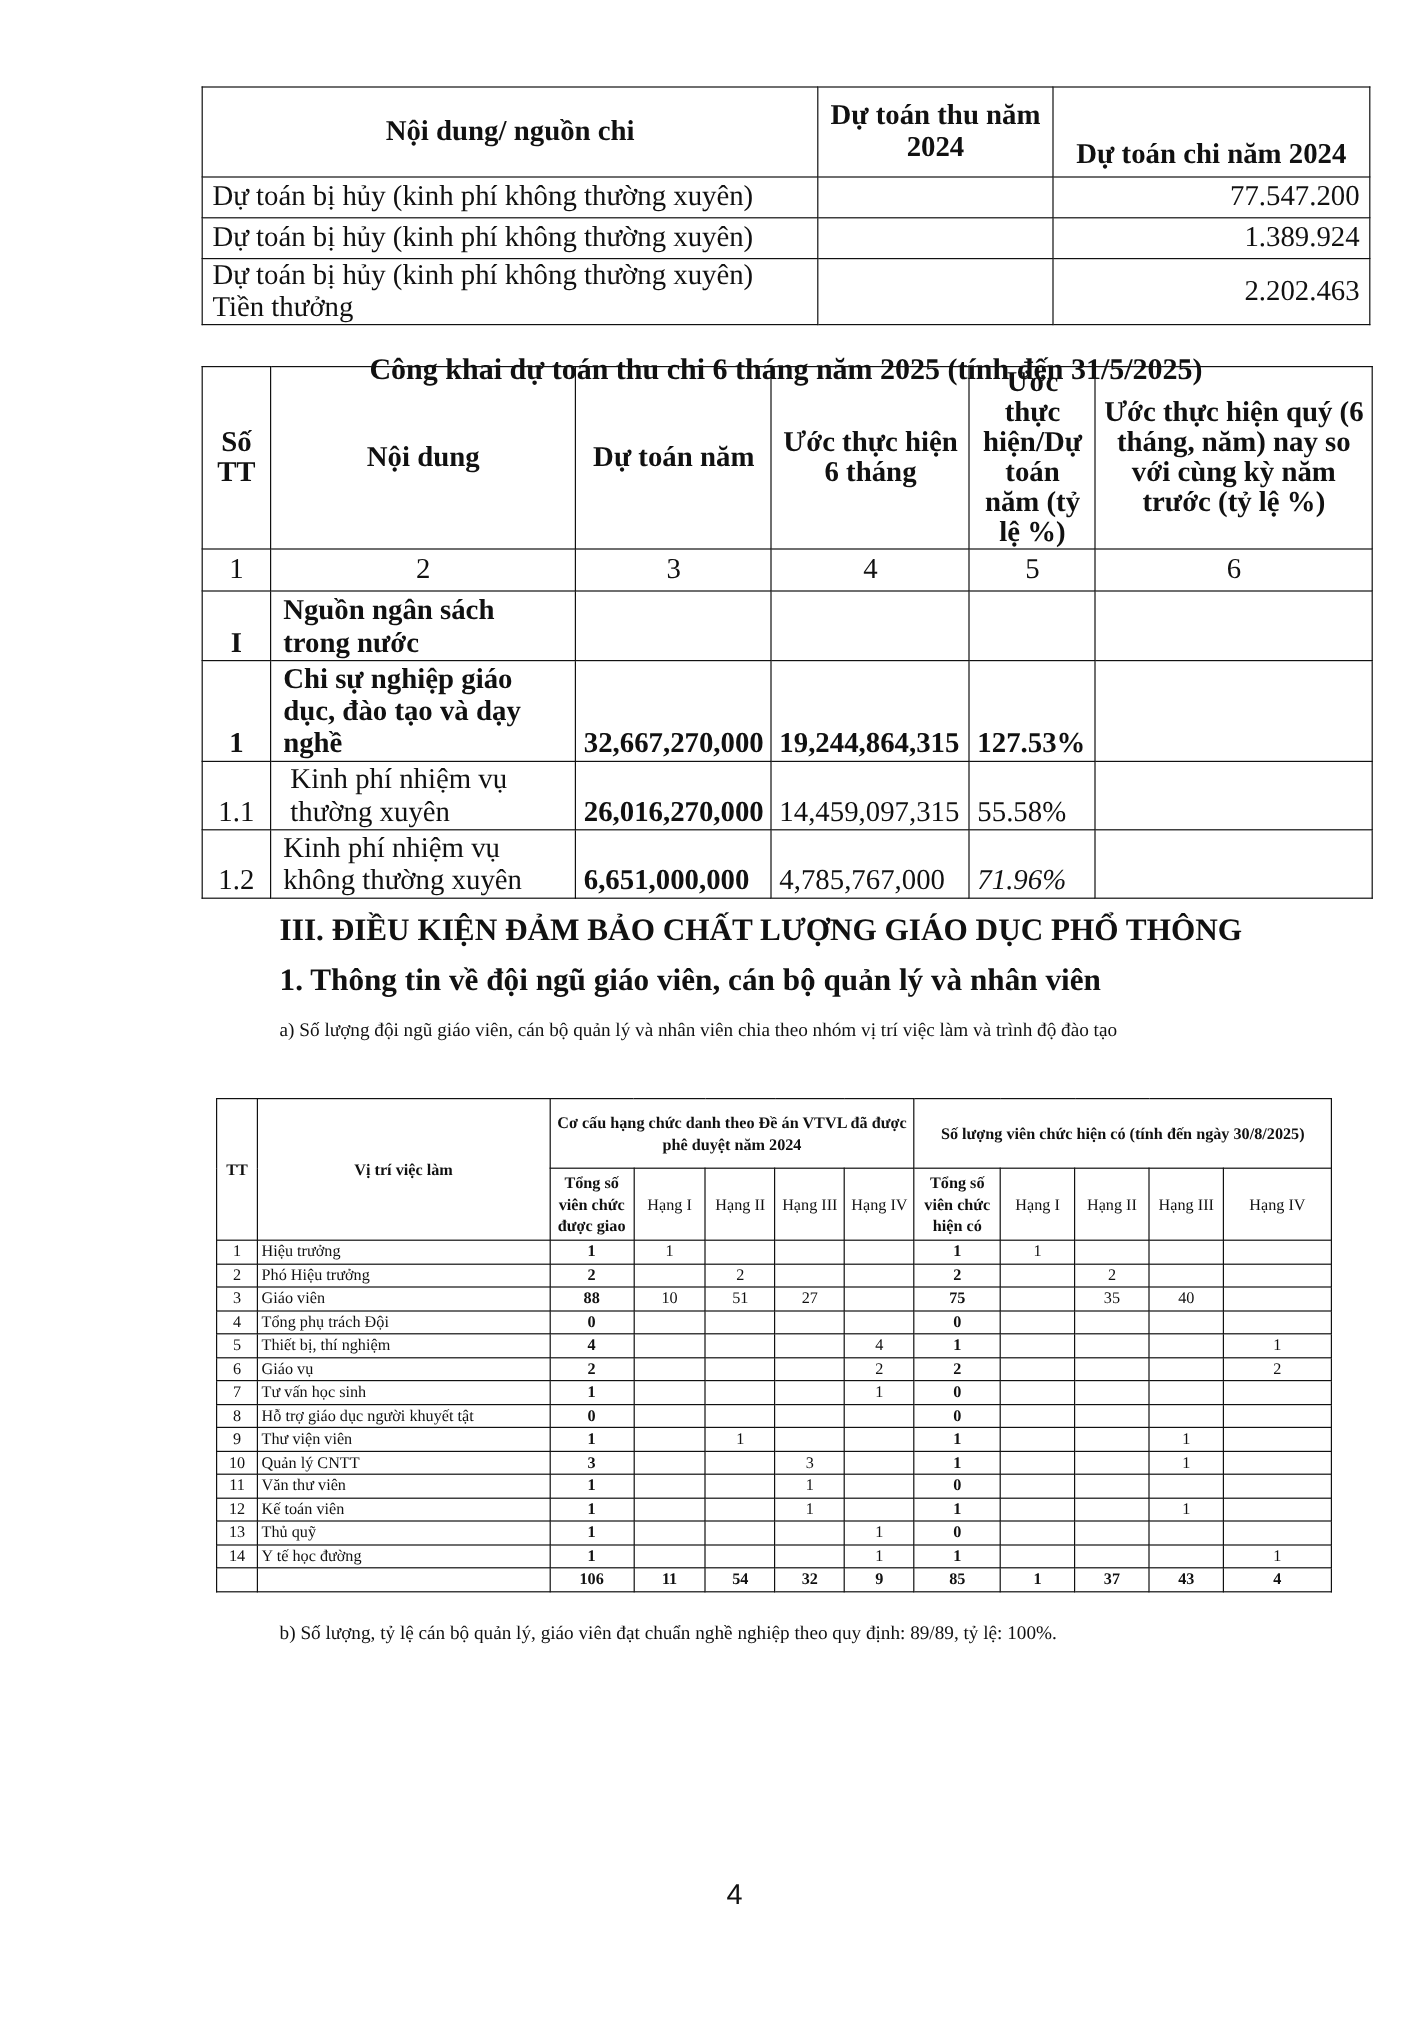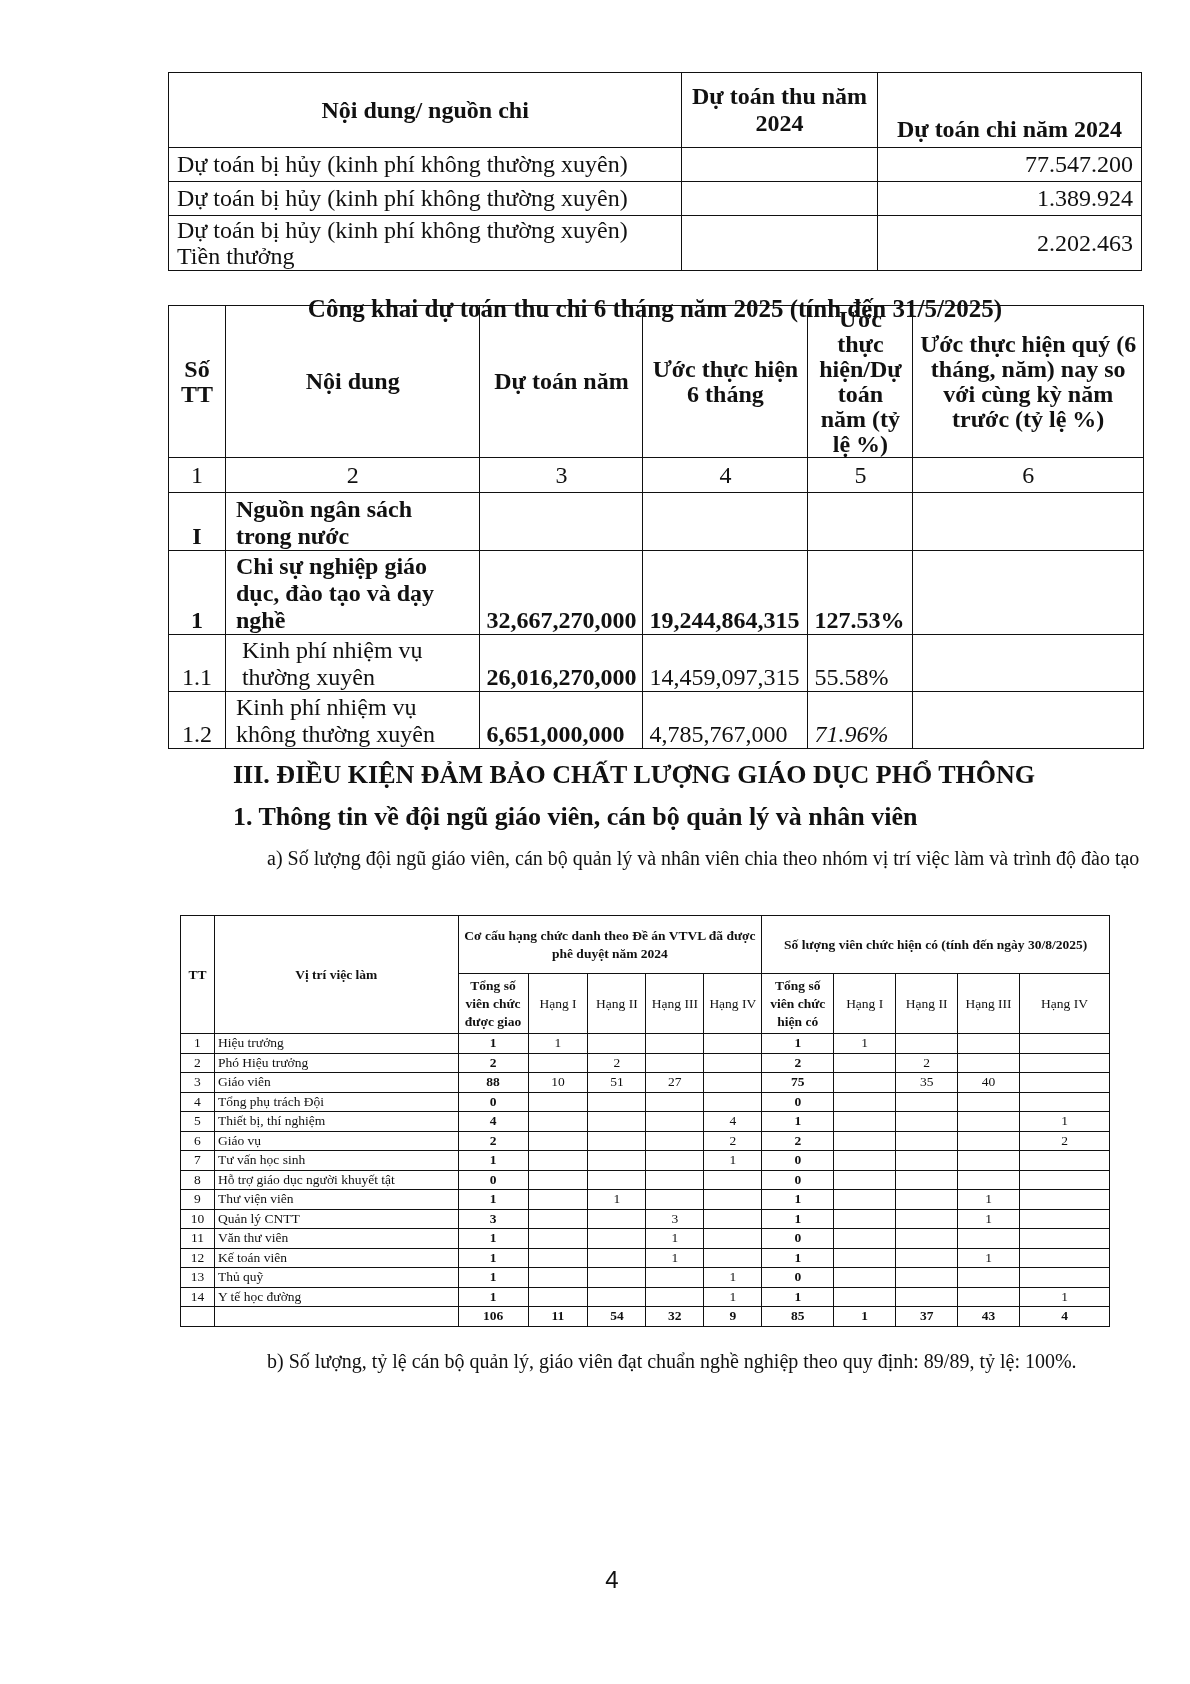--- a/index.html
+++ b/index.html
@@ -24,22 +24,22 @@
   #t2 { position: absolute; left: 151px; top: 305px; width: 976px; font-size: 24px; }
   #t2 th { font-weight: bold; text-align: center; line-height: 25px; padding: 0 6px; }
   #t2 td { line-height: 27px; padding: 0 6px; vertical-align: bottom; }
   #t2 .idx td { text-align: center; vertical-align: middle; height: 34px; }
   #t2 td.c { text-align: center; }
   #t2 td.r { text-align: left; }
   #t2 .b { font-weight: bold; }
   #t2 .i { font-style: italic; }
 
   .h-sec { position: absolute; left: 216px; font-weight: bold; font-size: 26px; }
-  .para { position: absolute; left: 151px; width: 960px; font-size: 20px; line-height: 31px;
-    text-align: justify; margin-left: 34px; }
+  .para { position: absolute; left: 151px; width: 960px; font-size: 16px; line-height: 31px;
+    text-align: justify; }
   .para .ind { display: inline-block; width: 65px; }
 
   
   #t3 { position: absolute; left: 163px; top: 915px; width: 930px; font-size: 13.5px; }
   #t3 th, #t3 td { border: 1.2px solid #111; padding: 0 2px; }
   #t3 th { font-weight: bold; text-align: center; line-height: 18px; }
   #t3 th.n { font-weight: normal; }
   #t3 td { height: 18.5px; line-height: 18px; text-align: center; }
   #t3 td.l { text-align: left; padding-left: 3px; }
   #t3 td.b { font-weight: bold; }

